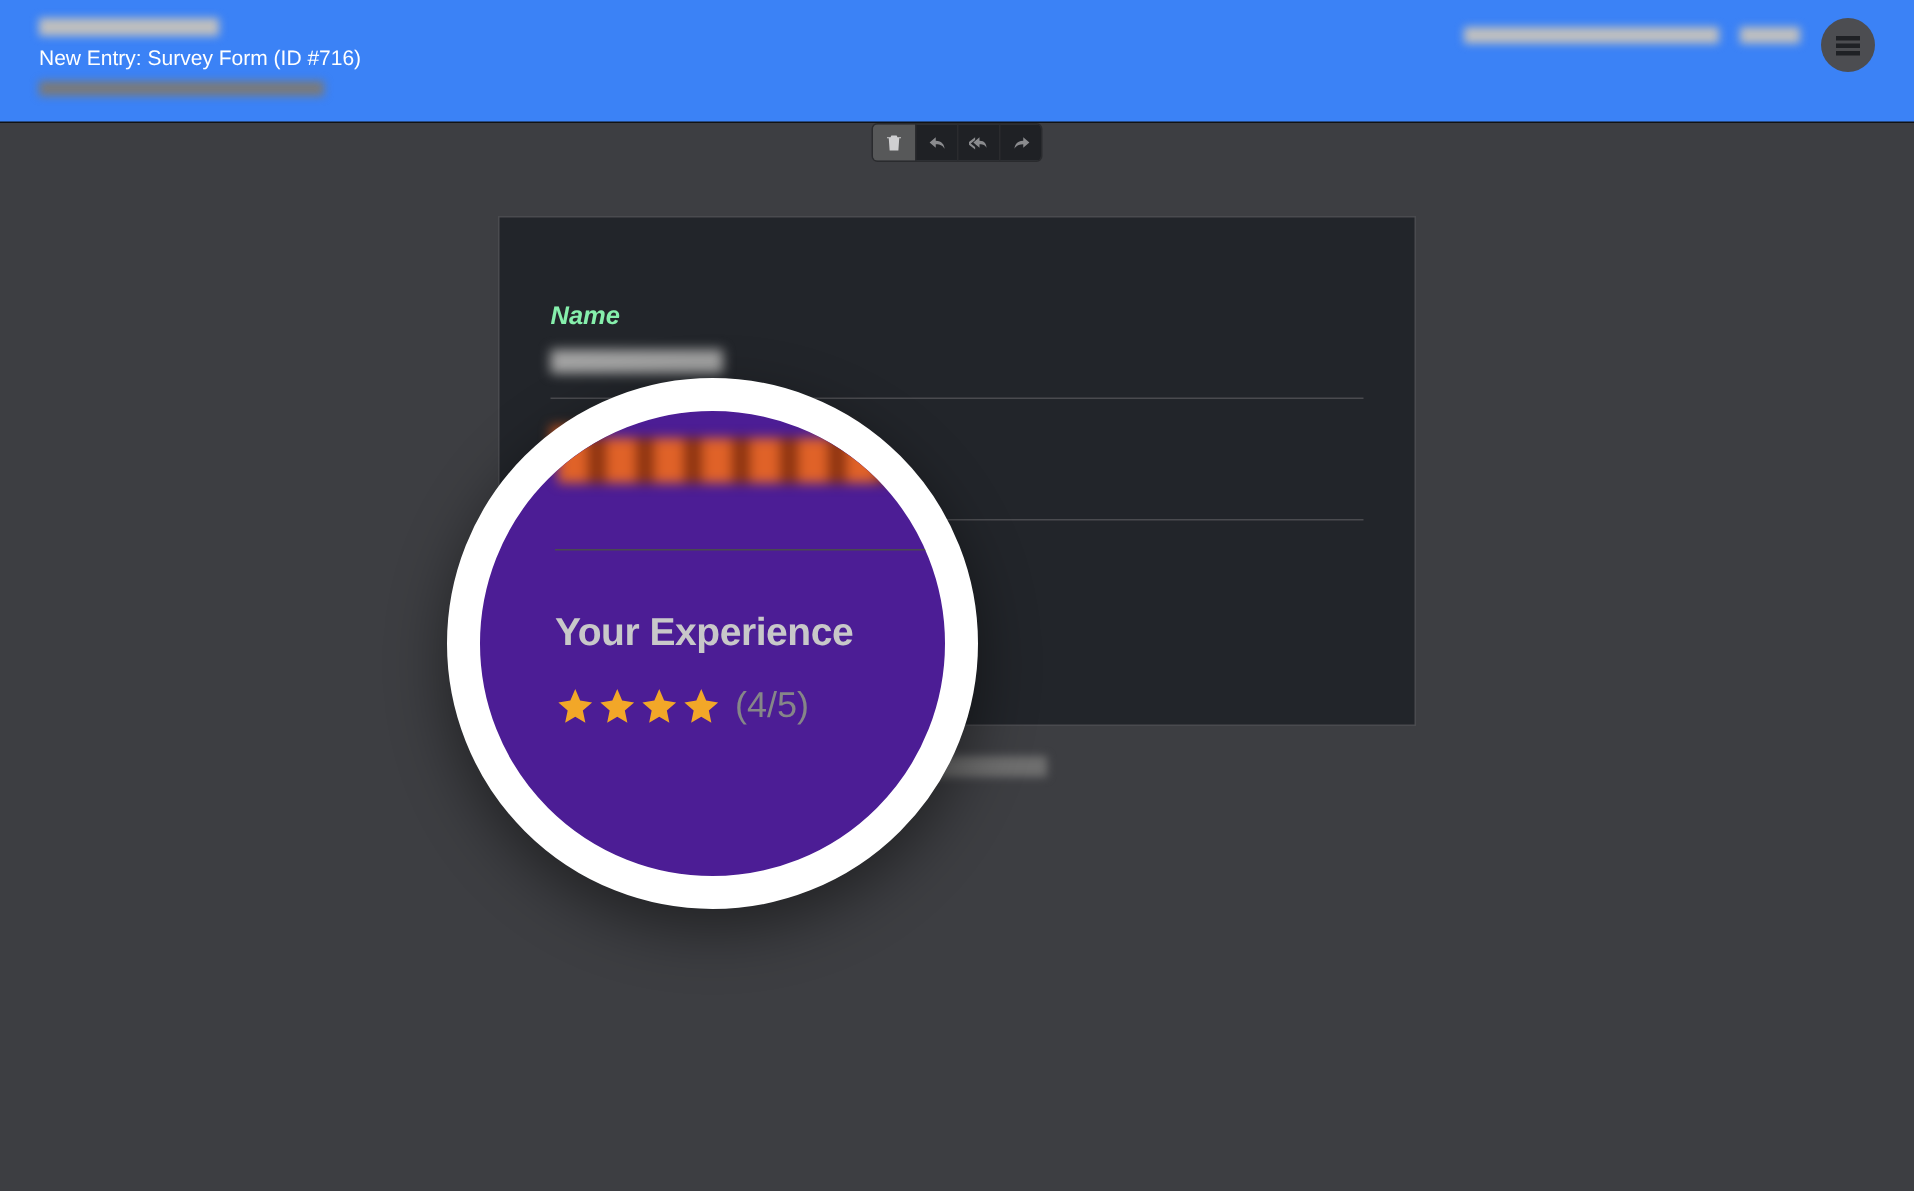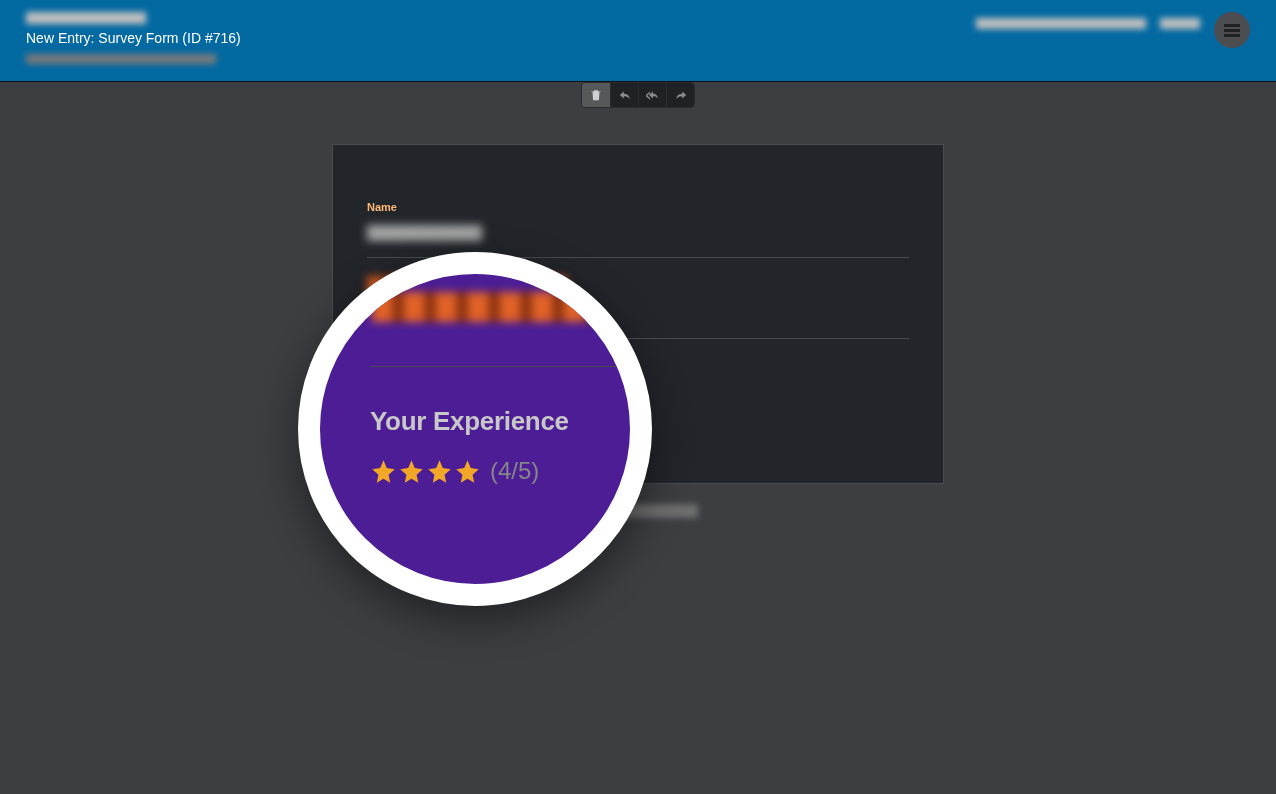--- a/index.html
+++ b/index.html
@@ -8,21 +8,21 @@
     height: 794px;
     background: #3d3e42;
     font-family: -apple-system, BlinkMacSystemFont, "Segoe UI", Helvetica, Arial, sans-serif;
     color: #e5e5e5;
     overflow: hidden;
     position: relative;
   }
 
   
   .header {
-    background: #0369a1;
+    background: #3b82f6;
     height: 82px;
     padding: 12px 26px 8px 26px;
     display: flex;
     justify-content: space-between;
     border-bottom: 1px solid #111214;
   }
   .header-left { display: flex; flex-direction: column; gap: 2px; }
   .header-right { display: flex; align-items: flex-start; gap: 14px; }
   .blurline {
     background: #bfbfbf;
@@ -82,24 +82,25 @@
   
   .card {
     position: absolute;
     left: 332px; top: 144px;
     width: 612px; height: 340px;
     background: #22252a;
     border: 1px solid #4a4b4f;
     padding: 56px 34px 24px 34px;
   }
   .field-label {
-    font-size: 11px;
+    font-size: 17px;
     font-weight: 600;
-    color: #fdba74;
+    color: #86efac;
     margin-bottom: 12px;
+    font-style: italic;
   }
   .field-blur {
     height: 16px;
     filter: blur(4px);
     background: #a3a3a3;
     border-radius: 1px;
   }
   .orange-blur {
     height: 28px;
     background: repeating-linear-gradient(90deg, #d55a23 0 16px, #a03912 16px 24px);
@@ -146,21 +147,21 @@
   }
   .lens-heading {
     font-size: 26px;
     font-weight: 600;
     color: #c8c8c9;
     letter-spacing: -0.3px;
     margin-bottom: 20px;
   }
   .stars-row {
     display: flex;
-    align-items: center;
+    align-items: flex-start;
     gap: 1px;
   }
   .star svg { width: 27px; height: 27px; display: block; }
   .rating-text {
     font-size: 24px;
     color: #868688;
     margin-left: 8px;
     font-weight: 400;
   }
 </style>

